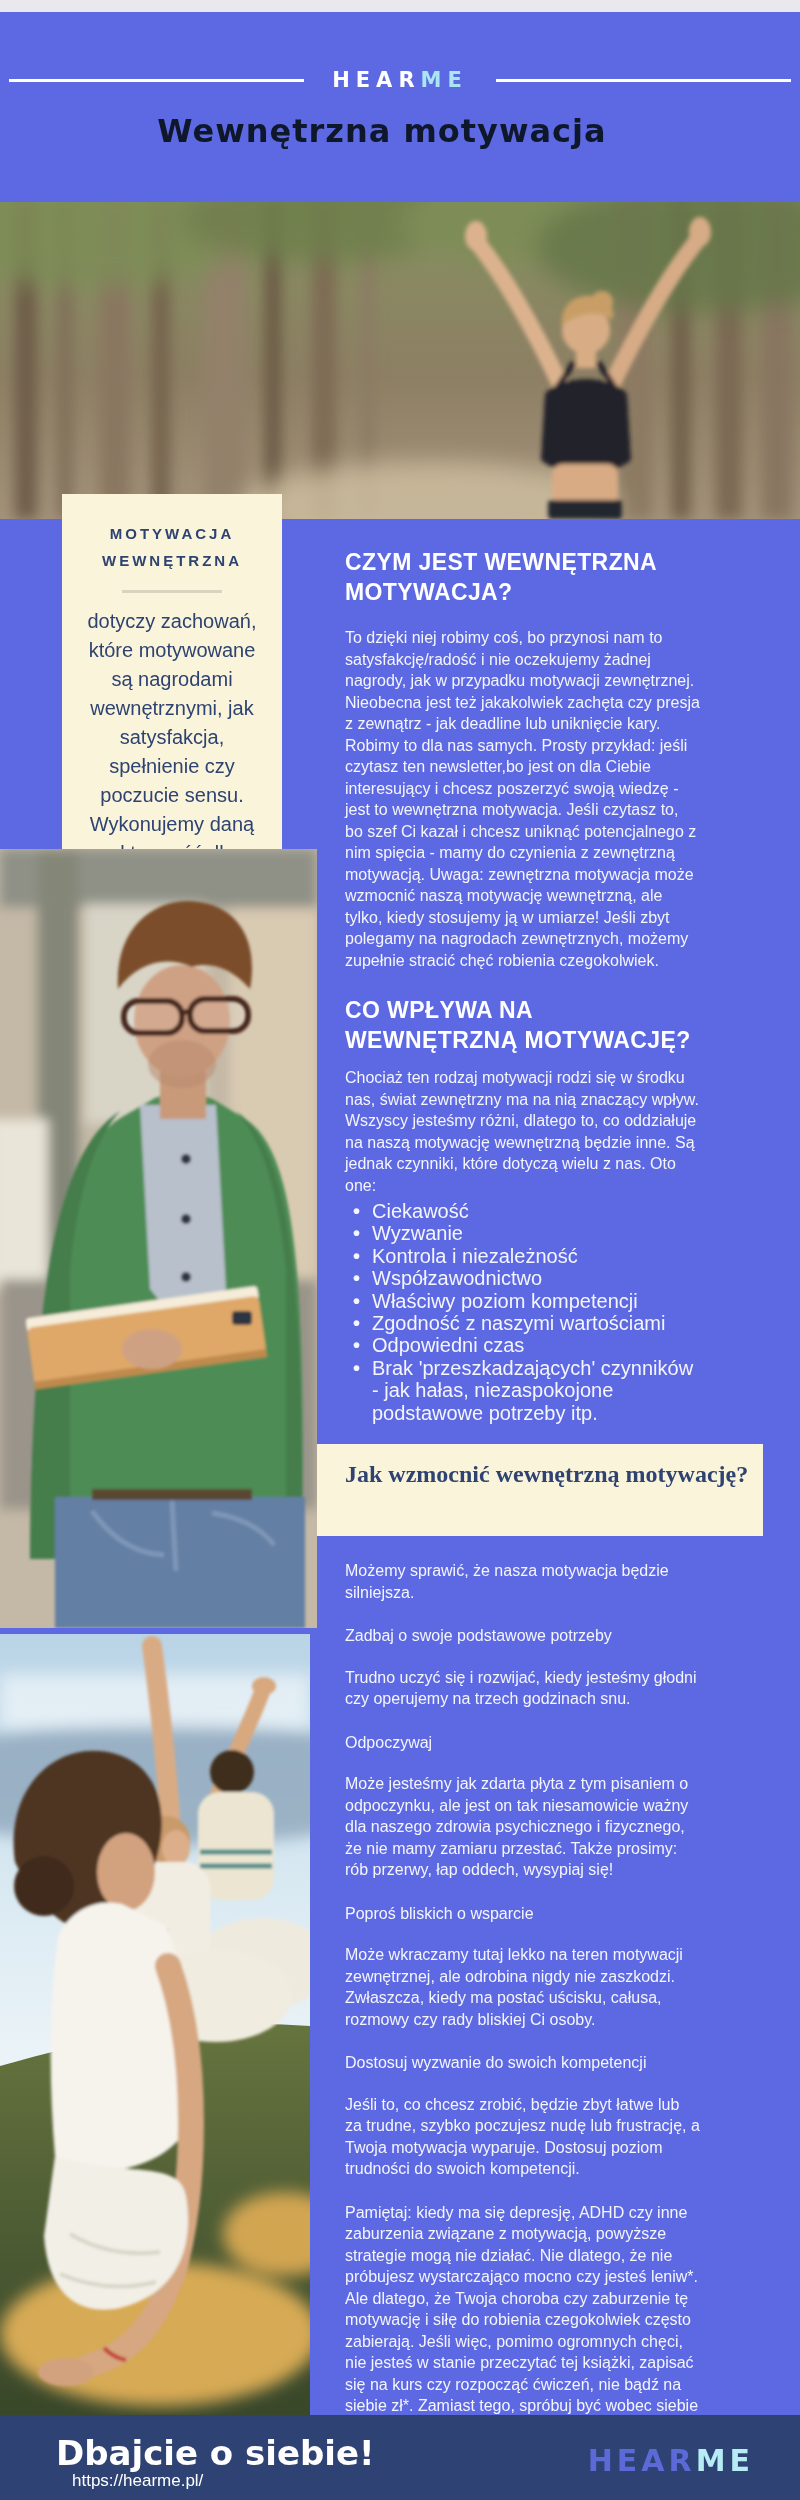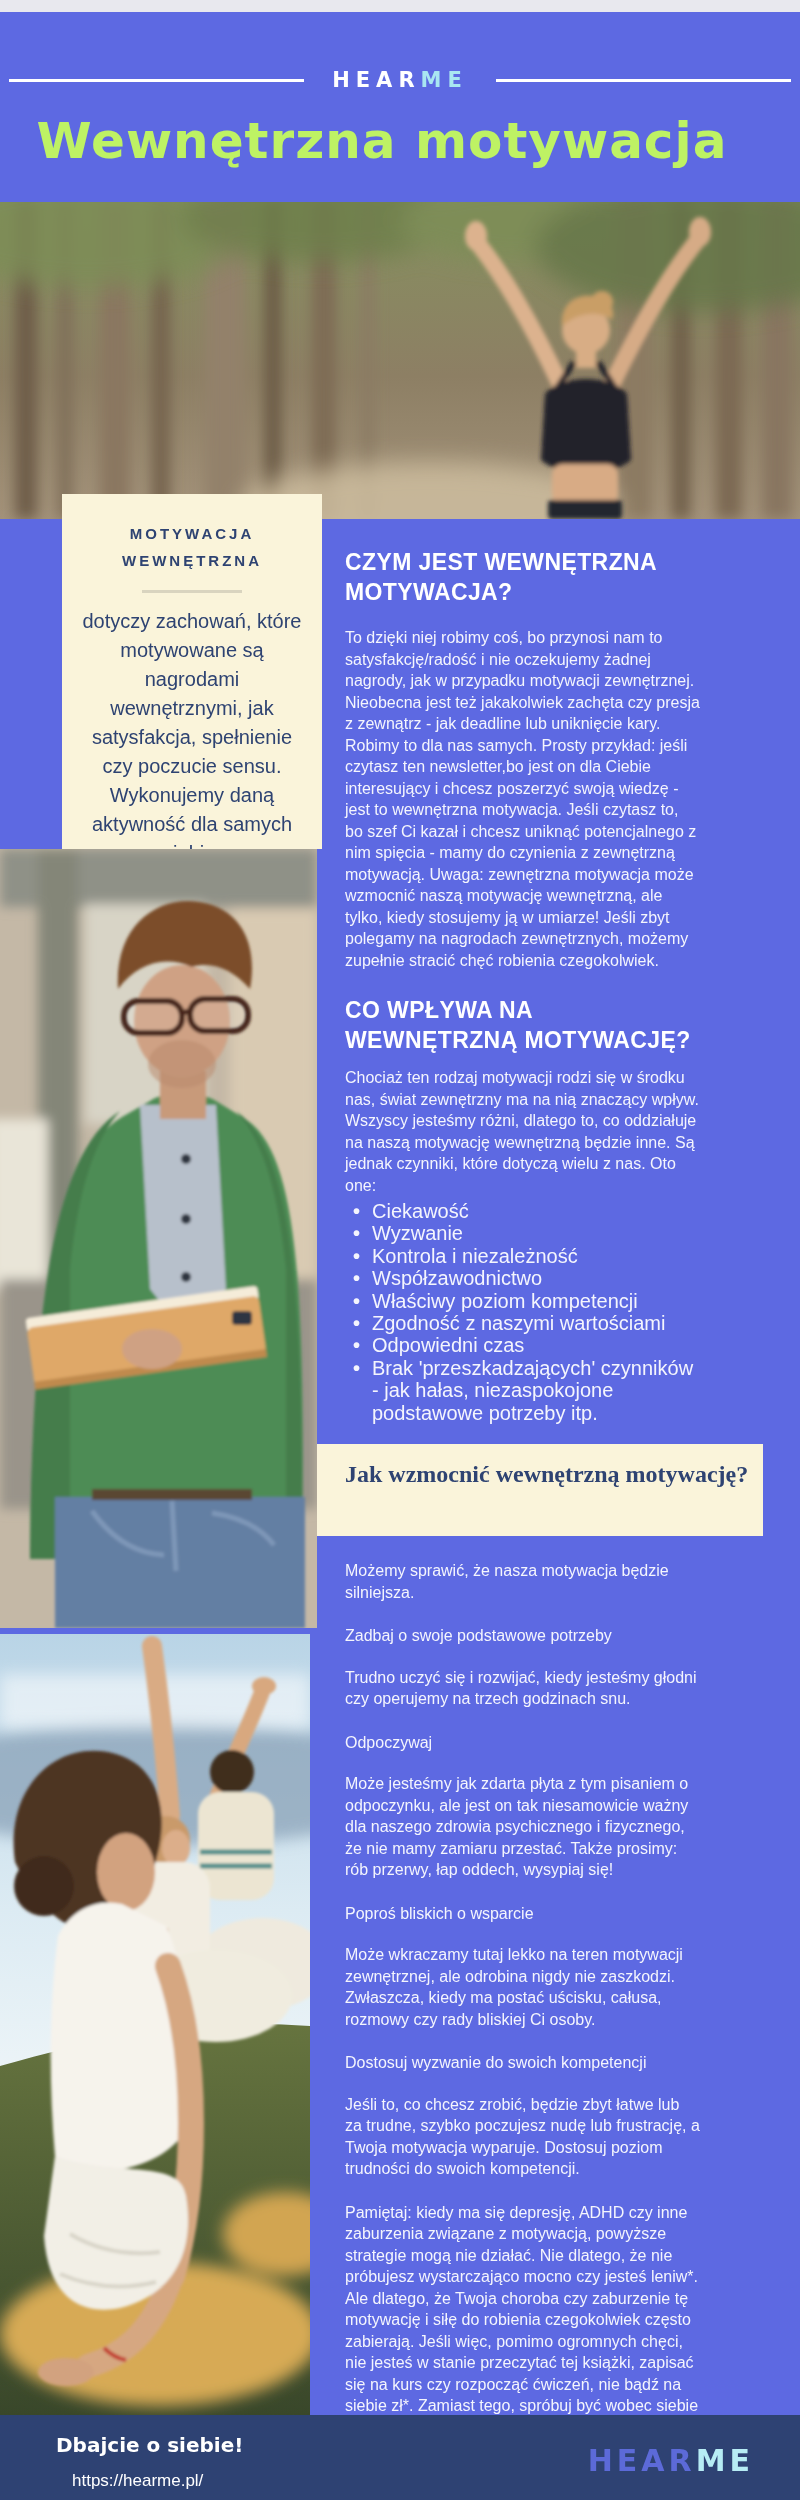--- a/index.html
+++ b/index.html
@@ -7,30 +7,30 @@
         background:#5d69e2;font-family:"Liberation Sans",sans-serif;}
 
   
   .header{position:absolute;left:0;top:0;width:800px;height:190px;background:#5d69e2;}
   .logo-row{position:absolute;left:0;top:58px;width:800px;height:20px;display:flex;align-items:center;justify-content:center;}
   .logo-line{height:3px;background:#ffffff;flex:0 0 295px;}
   .logo-text{margin:0 28px;font-family:"DejaVu Sans",sans-serif;font-size:21px;font-weight:bold;letter-spacing:6px;white-space:nowrap;}
   .logo-hear{color:#ffffff;}
   .logo-me{color:#a9e6f1;}
   .page-title{position:absolute;left:0;top:100px;width:764px;text-align:center;
-        font-family:"DejaVu Sans",sans-serif;font-weight:bold;font-size:50px;color:#bef264;letter-spacing:1px;}
+        font-family:"DejaVu Sans",sans-serif;font-weight:bold;font-size:32px;color:#0f172a;letter-spacing:1px;}
 
   
   .photo{position:absolute;display:block;}
   .hero-photo{left:0;top:190px;width:800px;height:317px;}
   .reading-photo{left:0;top:837px;width:317px;height:779px;}
   .yoga-photo{left:0;top:1622px;width:310px;height:781px;}
 
   
-  .side-card{position:absolute;left:62px;top:482px;width:260px;height:355px;background:#faf4da;
+  .side-card{position:absolute;left:62px;top:482px;width:220px;height:355px;background:#faf4da;
         color:#2e4372;text-align:center;box-sizing:border-box;padding:26px 20px 0 20px;}
   .side-card h2{margin:0;font-size:15px;font-weight:bold;letter-spacing:3px;line-height:27px;}
   .side-divider{width:100px;height:3px;background:#d9d4bf;border:none;margin:16px auto 14px auto;}
   .side-body{font-size:20px;line-height:29px;font-weight:500;}
 
   
   .content{position:absolute;left:317px;top:507px;width:483px;box-sizing:border-box;
         padding:0 100px 0 28px;color:#f4f5fd;}
   .content h1{margin:28px 0 0 0;font-size:23px;line-height:30px;font-weight:bold;color:#ffffff;letter-spacing:0.4px;}
   .content p{margin:20px 0 0 0;font-size:16px;line-height:21.5px;}
@@ -39,21 +39,21 @@
   .bullets li::before{content:"•";position:absolute;left:8px;top:0;font-weight:bold;}
   .band{margin:20px -63px 0 -28px;height:92px;background:#faf4da;box-sizing:border-box;padding:15px 0 0 28px;}
   .band h2{margin:0;font-family:Liberation Serif, serif;font-size:24px;line-height:31px;font-weight:bold;color:#2e4372;}
   .tip{margin-top:22px;}
   .tip-title{font-size:16px;line-height:22px;font-weight:normal;margin:0;}
   .tip-body{margin:0;font-size:16px;line-height:21.5px;}
 
   
   .footer{position:absolute;left:0;top:2403px;width:800px;height:97px;background:#2e4273;}
   .footer-msg{position:absolute;left:56px;top:18px;font-family:"DejaVu Sans",sans-serif;
-        font-size:20px;font-weight:bold;color:#ffffff;}
+        font-size:34px;font-weight:bold;color:#ffffff;}
   .footer-url{position:absolute;left:72px;top:56px;font-size:17px;color:#ffffff;text-decoration:none;}
   .footer-logo{position:absolute;right:46px;top:28px;font-family:"DejaVu Sans",sans-serif;
         font-size:30px;font-weight:bold;letter-spacing:4px;}
   .footer-logo .hear{color:#5c6ad8;}
   .footer-logo .me{color:#b6ecf4;}
 </style>
 </head>
 <body>
 
 <div class="page">

